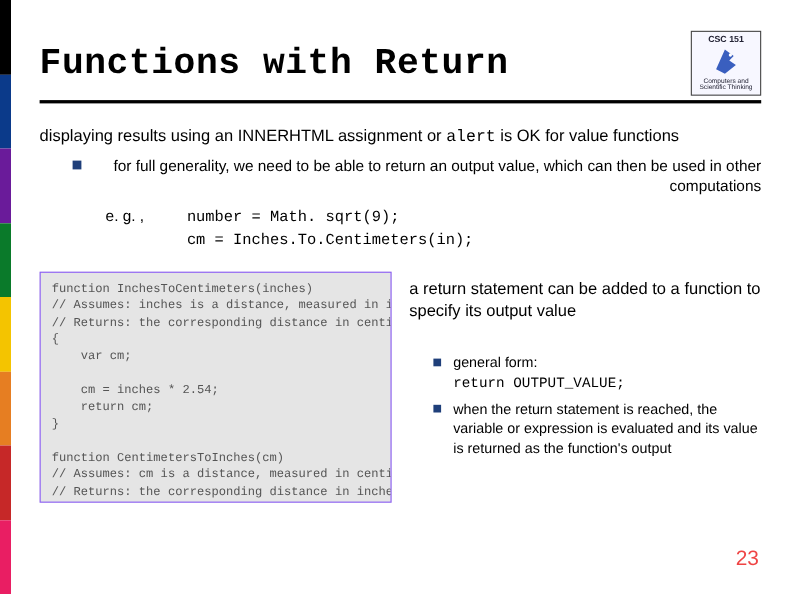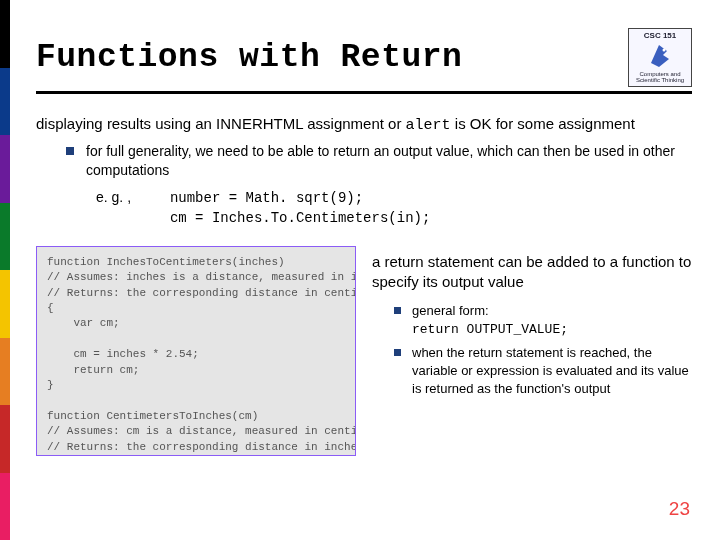--- a/index.html
+++ b/index.html
@@ -20,31 +20,31 @@
   .title { font-family: "Courier New", Courier, monospace; font-size: 33px; font-weight: bold; color: #000; letter-spacing: 0.5px; flex: 1; }
   .logo-box { width: 64px; height: 59px; border: 1px solid #444; background: #f7f7ff; display: flex; flex-direction: column; align-items: center; justify-content: space-between; padding: 2px; }
   .logo-top { font-size: 8px; font-weight: bold; color: #223; }
   .logo-img { width: 30px; height: 28px; }
   .logo-bot { font-size: 6px; color: #223; text-align: center; line-height: 1.1; }
   .divider { height: 3px; background: #000; margin: 4px 0 20px 26px; }
 
   .body { margin-left: 26px; font-size: 15px; line-height: 1.35; }
   .body p { margin-bottom: 6px; }
   .mono { font-family: "Courier New", Courier, monospace; }
-  ul.tight { list-style: none; padding: 0; margin: 4px 0 0 30px; }
+  ul.tight { list-style: none; padding: 0; margin: 4px 0 0 30px; text-align: right; }
   ul.tight > li { position: relative; padding-left: 20px; margin-bottom: 6px; font-size: 14px; }
   ul.tight > li::before { content: ""; position: absolute; left: 0; top: 5px; width: 8px; height: 8px; background: #1f3f7a; }
   .eg-block { margin: 8px 0 0 60px; font-size: 14px; }
   .eg-block .eg { display: inline-block; width: 70px; vertical-align: top; }
   .eg-block .code { display: inline-block; font-family: "Courier New", Courier, monospace; font-size: 14px; }
 
   .lower { display: flex; margin-top: 18px; gap: 16px; }
   .code-img { flex: 0 0 320px; height: 210px; background: #e5e5e5; border: 1px solid #8b5cf6; padding: 8px 10px; font-family: "Courier New", Courier, monospace; font-size: 11px; color: #555; line-height: 1.4; white-space: pre; overflow: hidden; }
   .right-col { flex: 1; padding-top: 6px; }
-  .right-col .lead { font-size: 15px; margin-bottom: 10px; }
+  .right-col .lead { font-size: 15px; margin-bottom: 28px; }
   ul.sub { list-style: none; padding: 0; margin-left: 22px; }
   ul.sub > li { position: relative; padding-left: 18px; font-size: 13px; margin-bottom: 6px; }
   ul.sub > li::before { content: ""; position: absolute; left: 0; top: 5px; width: 7px; height: 7px; background: #1f3f7a; }
   .pagenum { position: absolute; bottom: 20px; right: 30px; font-size: 19px; color: #ef4444; }
 </style>
 </head>
 <body>
 
 <div class="slide">
   <div class="stripe">
@@ -66,21 +66,21 @@
         <path d="M6 22 L14 4 L22 10 L18 14 L24 18 L14 26 Z" fill="#3a5fbf"></path>
         <circle cx="19" cy="9" r="1.5" fill="#fff"></circle>
       </svg>
       <div class="logo-bot">Computers and Scientific Thinking</div>
     </div>
   </div>
   <div class="divider"></div>
 
   <div class="body">
     <p>
-      <span>displaying results using an INNERHTML assignment or </span><span class="mono">alert</span><span> is OK for some assignment</span>
+      <span>displaying results using an INNERHTML assignment or </span><span class="mono">alert</span><span> is OK for value functions</span>
     </p>
     <ul class="tight">
       <li>for full generality, we need to be able to return an output value, which can then be used in other computations</li>
     </ul>
     <div class="eg-block">
       <span class="eg">e. g. ,</span>
       <span class="code">number = Math. sqrt(9);</span><br>
       <span class="eg"></span>
       <span class="code">cm = Inches.To.Centimeters(in);</span>
     </div>

